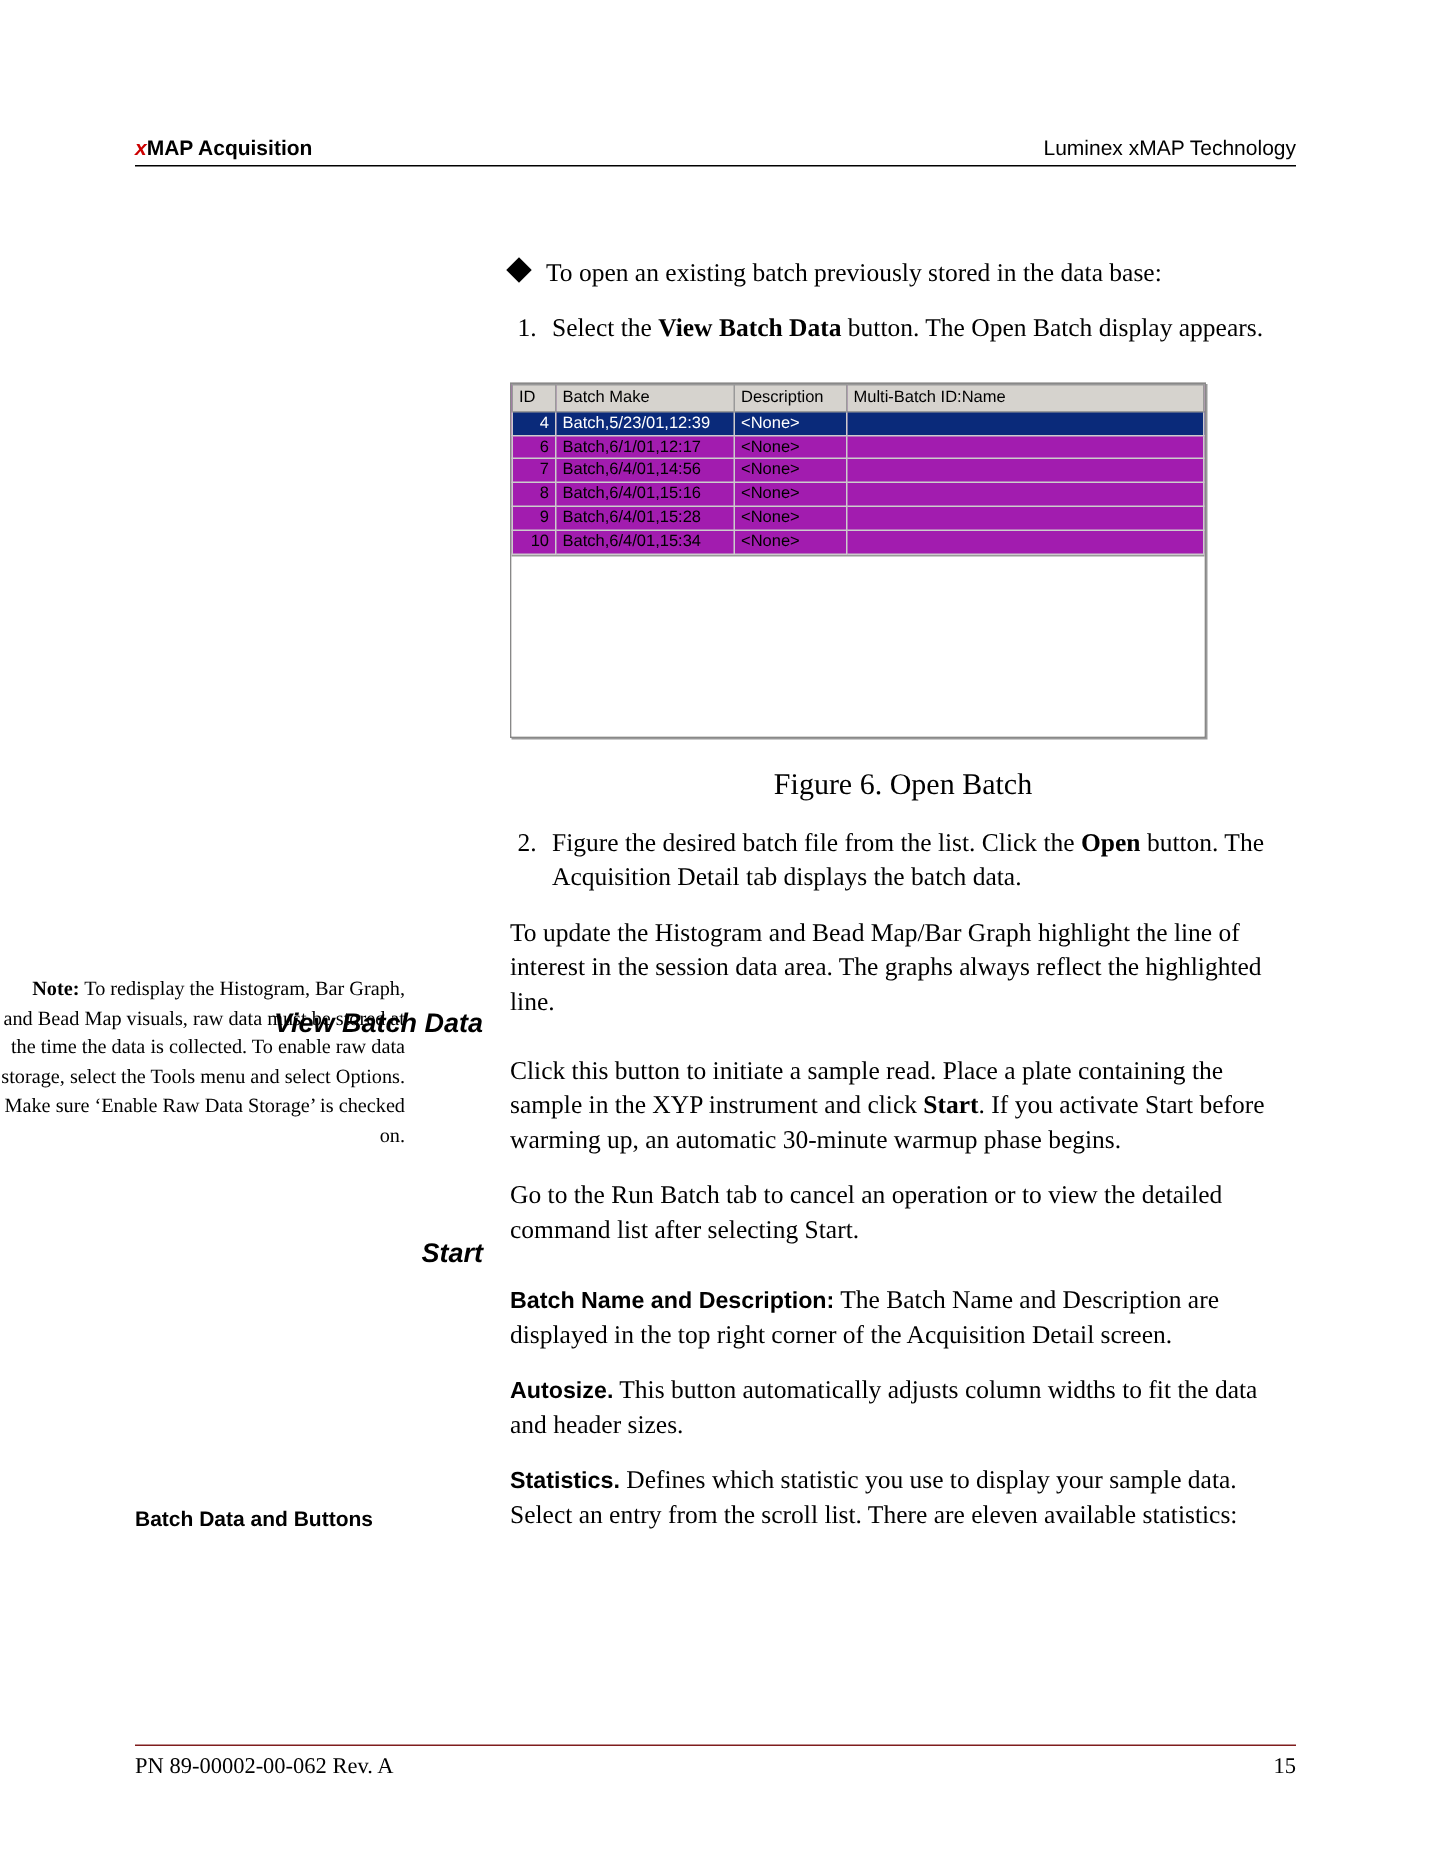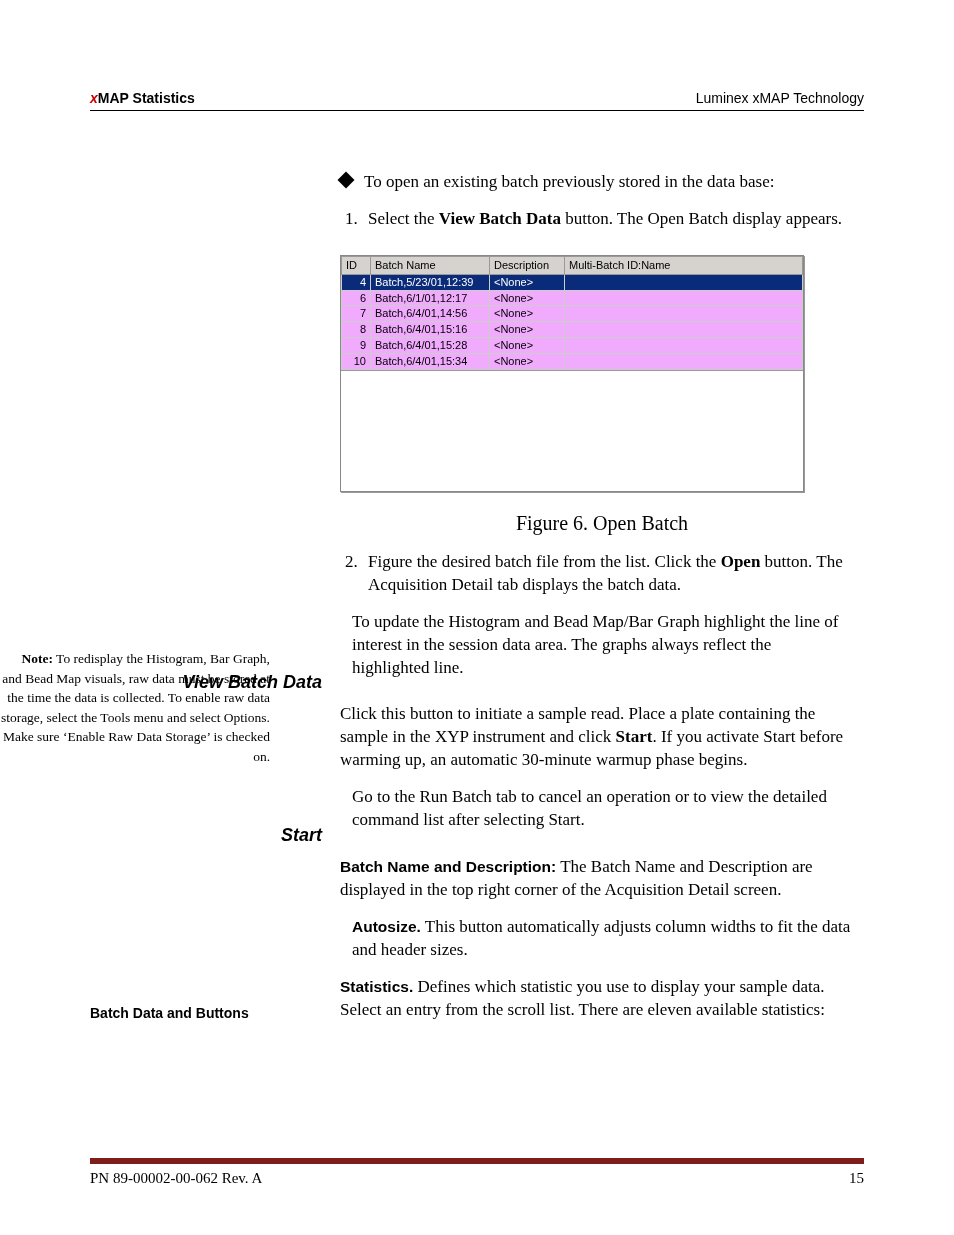--- a/index.html
+++ b/index.html
@@ -14,44 +14,44 @@
 .sec-h{font-weight:bold;font-style:italic;font-size:18px}
 .side-h{font-weight:bold;font-style:italic;font-size:18px}
 .main-h{font-weight:bold;font-size:14px;text-align:left}
 .diamond{display:inline-block;width:12px;height:12px;background:#000;transform:rotate(45deg);margin-right:12px;vertical-align:1px}
 ol.numbered{margin:14px 0 0 0;padding-left:22px}
 ol.numbered li{padding-left:6px;margin-bottom:8px}
 .fig-wrap{margin:24px 0 6px 0}
 .fig-caption{text-align:center;font-size:20px;margin:18px 0 6px 0}
 .note-box{font-family:Liberation Serif, serif;font-size:13.5px;line-height:1.45;text-align:right;position:absolute;left:-90px;width:270px;top:478px}
 .note-box b{font-weight:bold}
-.para{margin:14px 12px}
-.ftr{position:absolute;left:90px;right:90px;bottom:48px;border-top:6px solid #7f1d1d;padding-top:6px;display:flex;justify-content:space-between;font-size:15px}
+.para{margin:14px 0}
+.ftr{position:absolute;left:90px;right:90px;bottom:48px;border-top:1px solid #7f1d1d;padding-top:6px;display:flex;justify-content:space-between;font-size:15px}
 
 .dlg{width:462px;border:1px solid #888;font-family:Tahoma,Arial,sans-serif;font-size:11px;background:#d6d3ce;box-shadow:1px 1px 0 #999}
 .dlg-title{background:linear-gradient(90deg,#0a2a7a 0%,#2b5ed0 55%,#7aa8ff 100%);color:#fff;font-weight:bold;padding:2px 6px;font-size:11px}
-.dlg-table{width:100%;border-collapse:collapse;background:#f0abfc}
+.dlg-table{width:100%;border-collapse:collapse;background:#a21caf}
 .dlg-table th{background:#d6d3ce;border:1px solid #999;font-weight:normal;padding:1px 4px;text-align:left;font-size:11px}
 .dlg-table td{border:1px solid #ccc;padding:0 4px;font-size:11px;white-space:nowrap}
 .dlg-table tr.sel td{background:#0a2a7a;color:#fff}
 .dlg-table td.idc{text-align:right;width:20px}
 .dlg-white{background:#fff;height:120px;border-top:1px solid #999}
 .dlg-btns{padding:8px;text-align:right;background:#d6d3ce}
 .win-btn{display:inline-block;min-width:66px;border:1px solid #000;background:#d6d3ce;padding:2px 10px;font-family:Tahoma,Arial,sans-serif;font-size:11px;margin-left:8px;text-align:center;box-shadow:inset 1px 1px 0 #fff,inset -1px -1px 0 #808080}
 .win-btn.focus{outline:1px dotted #000;outline-offset:-4px}
 strong{font-weight:bold}
 </style>
 </head>
 <body>
 
 <div class="page">
 
   <div class="hdr">
     <div class="l">
-      <span class="x">x</span><span>MAP Statistics</span>
+      <span class="x">x</span><span>MAP Acquisition</span>
     </div>
     <div>Luminex xMAP Technology</div>
   </div>
 
   <div class="body-area">
 
     <div class="note-box">
       <b>Note:</b><span> To redisplay the Histogram, Bar Graph, and Bead Map visuals, raw data must be stored at the time the data is collected. To enable raw data storage, select the Tools menu and select Options. Make sure ‘Enable Raw Data Storage’ is checked on.</span>
     </div>
 
@@ -66,21 +66,21 @@
             <span>Select the </span><strong>View Batch Data</strong><span> button. The Open Batch display appears.</span>
           </li>
         </ol>
 
         <div class="fig-wrap">
           <div class="dlg">
             <table class="dlg-table">
               <thead>
                 <tr>
                   <th>ID</th>
-                  <th style="width:110px">Batch Name</th>
+                  <th style="width:110px">Batch Make</th>
                   <th style="width:66px">Description</th>
                   <th>Multi-Batch ID:Name</th>
                 </tr>
               </thead>
               <tbody id="dlg-rows">
                   <tr class="sel">
                     <td class="idc">4</td>
                     <td>Batch,5/23/01,12:39</td>
                     <td>&lt;None&gt;</td>
                     <td></td>

